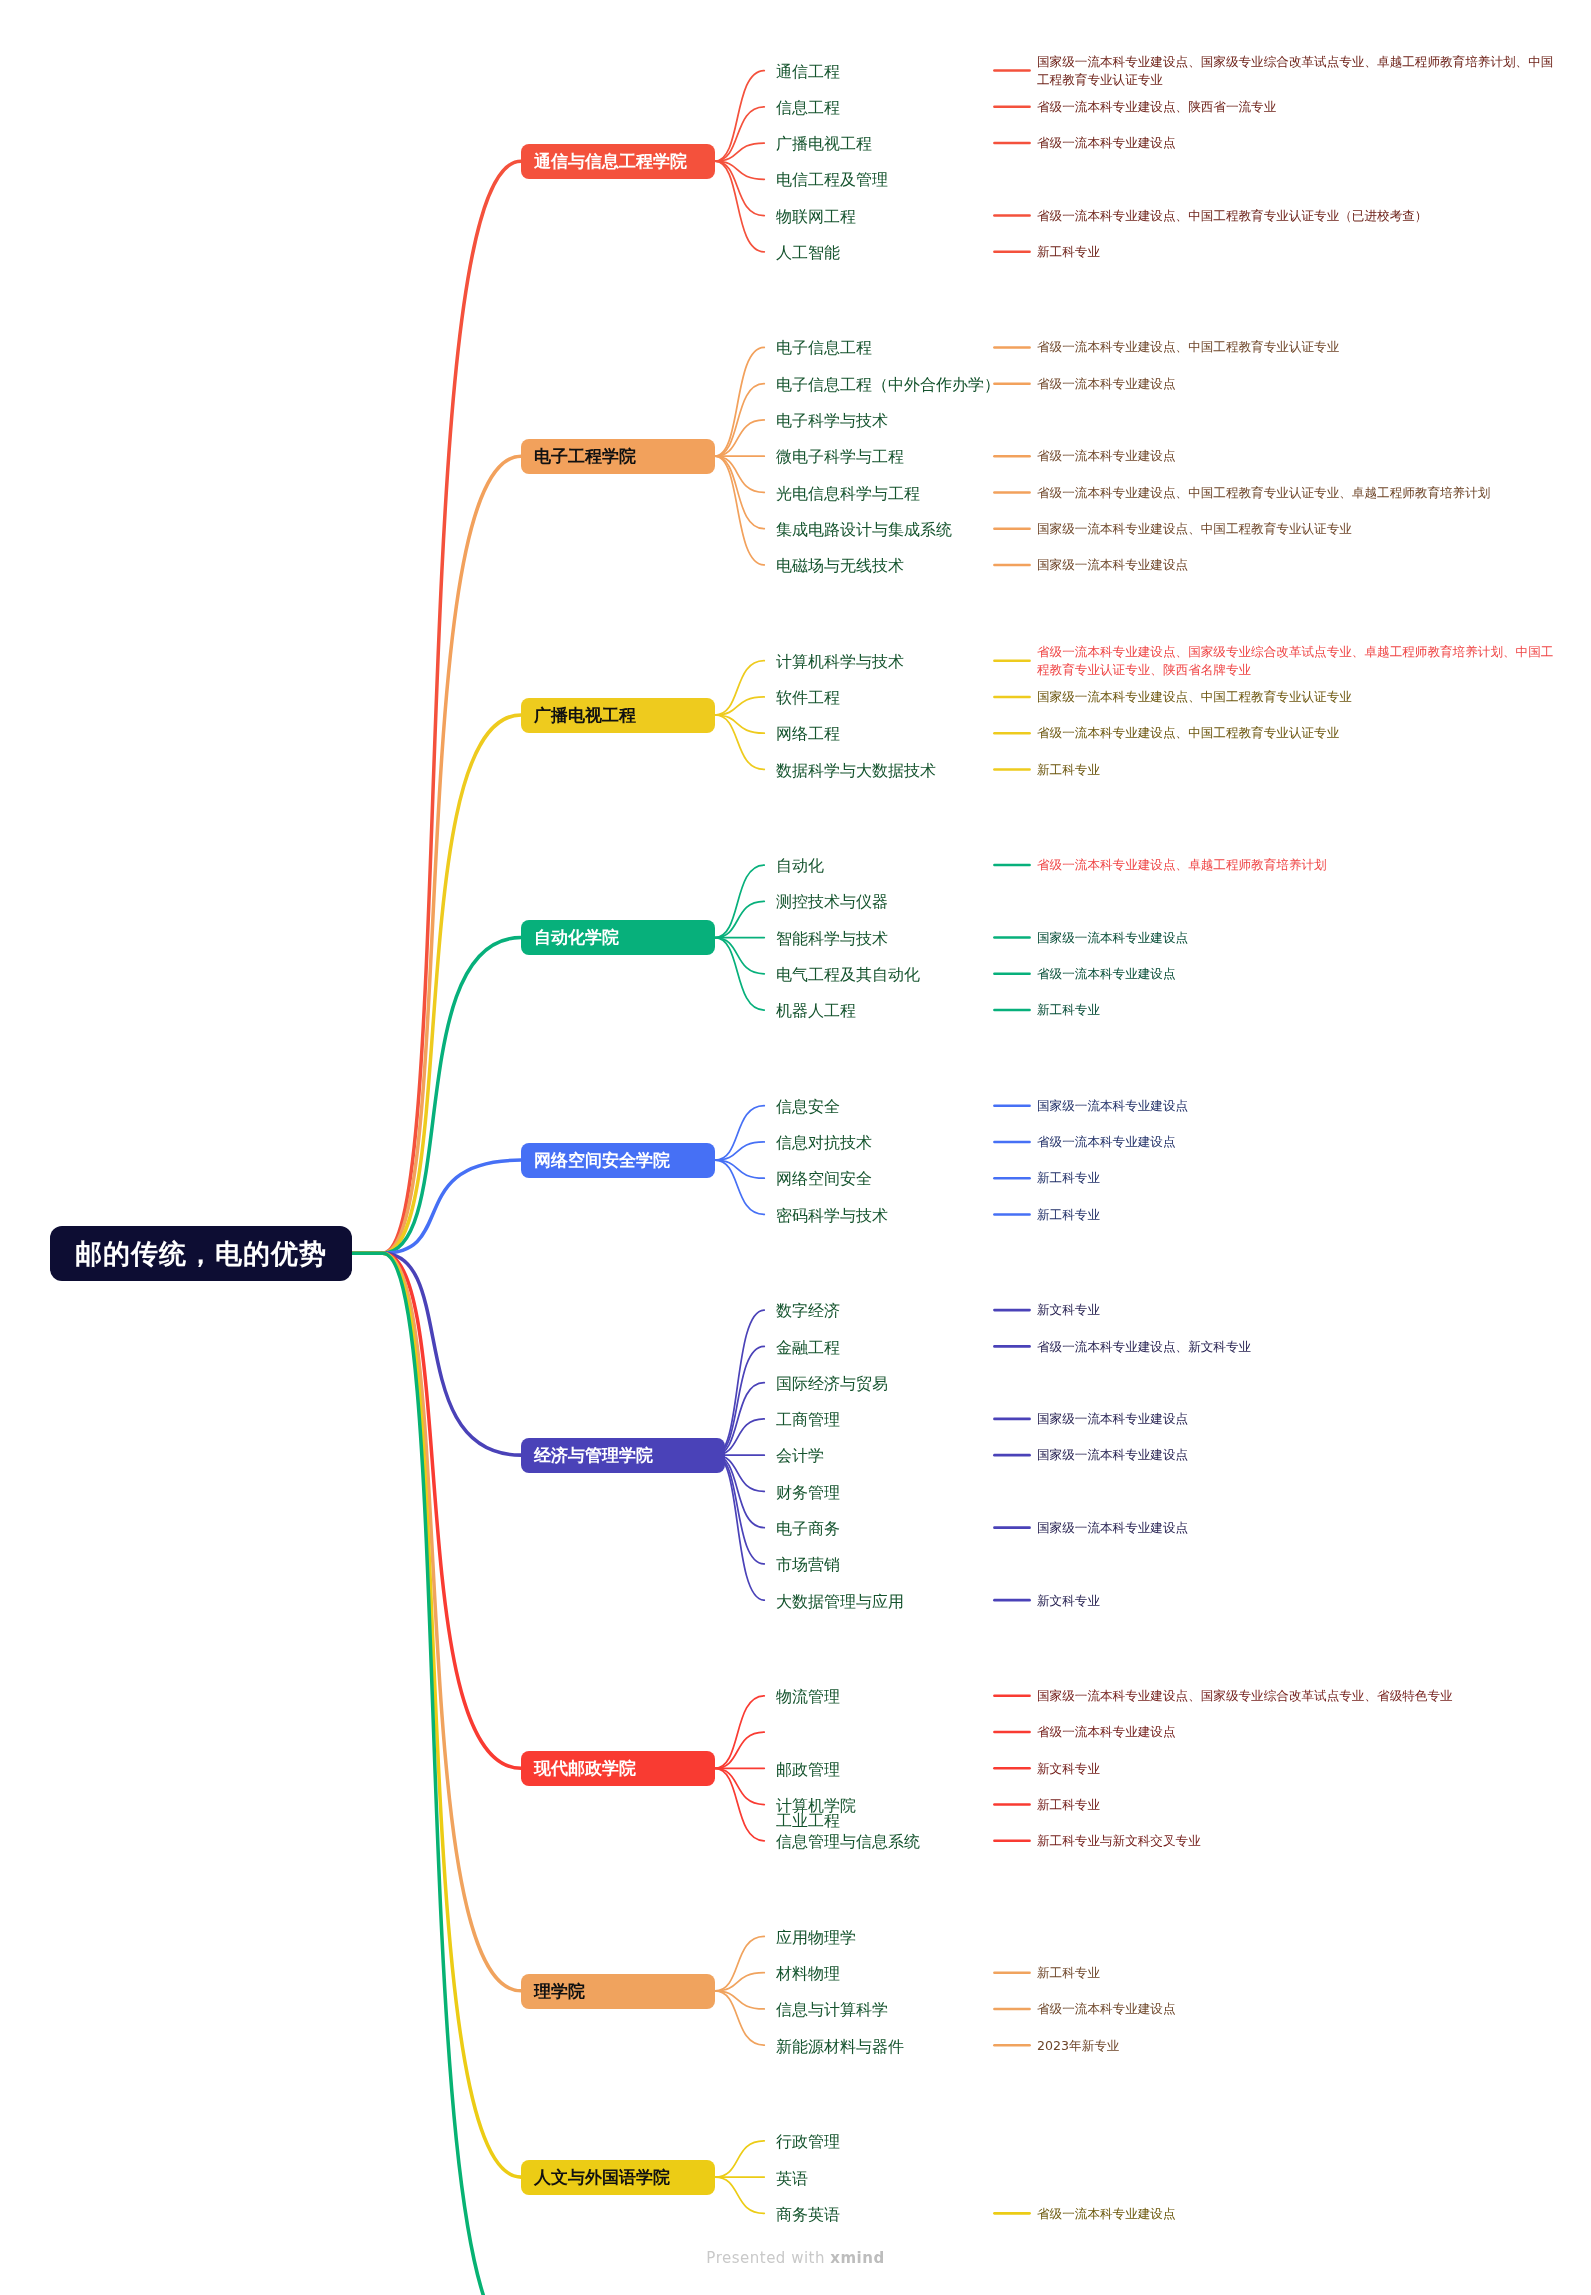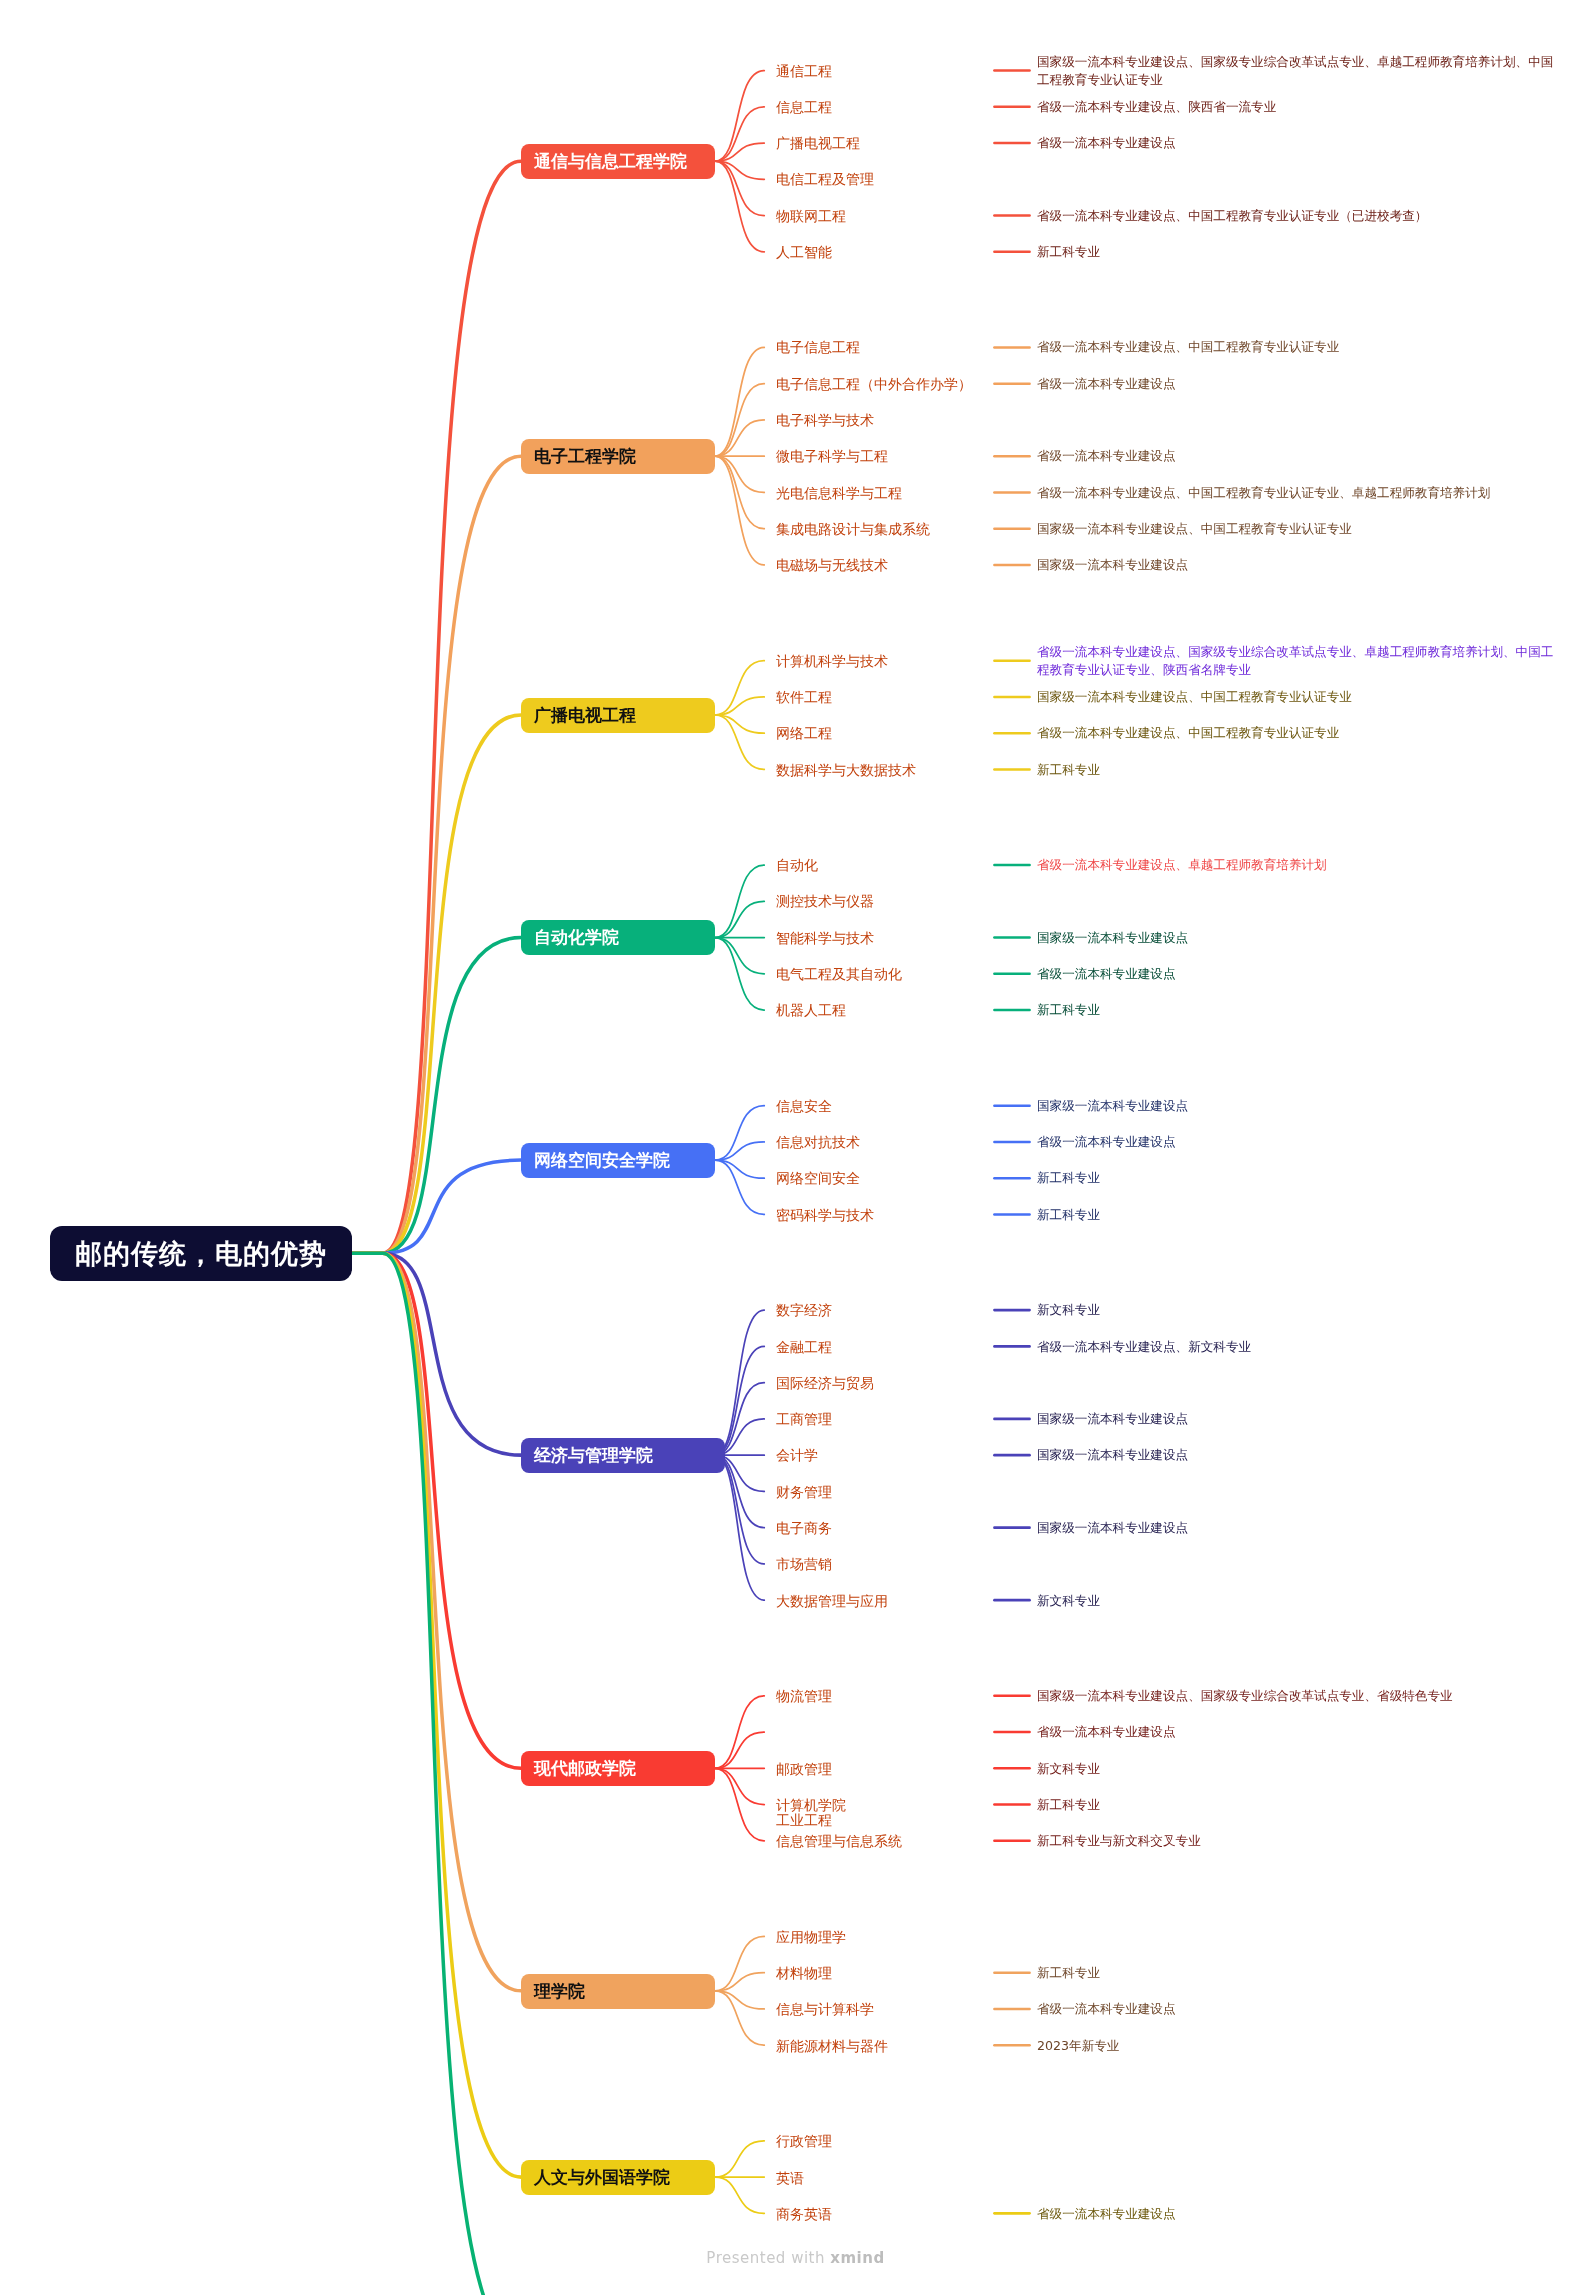--- a/index.html
+++ b/index.html
@@ -33,22 +33,22 @@
     display:flex;align-items:center;
     box-sizing:border-box;
     padding:0 13px;
     white-space:nowrap;
     height:35px;
   }
   .school-node.dark-text{color:#111111;}
 
   .major-label{
     position:absolute;
-    font-size:14px;
-    color:#c2410c;
+    font-size:16px;
+    color:#14532d;
     white-space:nowrap;
     line-height:17px;
     transform:translateY(-50%);
   }
 
   .note-label{
     position:absolute;
     font-size:12.6px;
     color:#241a10;
     line-height:18px;
@@ -205,21 +205,21 @@
       <div class="major-label" style="left: 776px; top: 493px;">光电信息科学与工程</div>
       <div class="note-label" style="left: 1037px; top: 493px; color: rgb(109, 68, 39);">省级一流本科专业建设点、中国工程教育专业认证专业、卓越工程师教育培养计划</div>
       <div class="major-label" style="left: 776px; top: 529px;">集成电路设计与集成系统</div>
       <div class="note-label" style="left: 1037px; top: 529px; color: rgb(109, 68, 39);">国家级一流本科专业建设点、中国工程教育专业认证专业</div>
       <div class="major-label" style="left: 776px; top: 565px;">电磁场与无线技术</div>
       <div class="note-label" style="left: 1037px; top: 565px; color: rgb(109, 68, 39);">国家级一流本科专业建设点</div>
       <div class="school-node dark-text" style="left: 521px; top: 698px; width: 194px; background: rgb(238, 203, 30);">
         <span>广播电视工程</span>
       </div>
       <div class="major-label" style="left: 776px; top: 661px;">计算机科学与技术</div>
-      <div class="note-label" style="left: 1037px; top: 661px; color: #6d28d9;">省级一流本科专业建设点、国家级专业综合改革试点专业、卓越工程师教育培养计划、中国工程教育专业认证专业、陕西省名牌专业</div>
+      <div class="note-label" style="left: 1037px; top: 661px; color: #ef4444;">省级一流本科专业建设点、国家级专业综合改革试点专业、卓越工程师教育培养计划、中国工程教育专业认证专业、陕西省名牌专业</div>
       <div class="major-label" style="left: 776px; top: 697px;">软件工程</div>
       <div class="note-label" style="left: 1037px; top: 697px; color: rgb(107, 85, 13);">国家级一流本科专业建设点、中国工程教育专业认证专业</div>
       <div class="major-label" style="left: 776px; top: 733px;">网络工程</div>
       <div class="note-label" style="left: 1037px; top: 733px; color: rgb(107, 85, 13);">省级一流本科专业建设点、中国工程教育专业认证专业</div>
       <div class="major-label" style="left: 776px; top: 770px;">数据科学与大数据技术</div>
       <div class="note-label" style="left: 1037px; top: 770px; color: rgb(107, 85, 13);">新工科专业</div>
       <div class="school-node" style="left: 521px; top: 920px; width: 194px; background: rgb(7, 176, 123);">
         <span>自动化学院</span>
       </div>
       <div class="major-label" style="left: 776px; top: 865px;">自动化</div>

